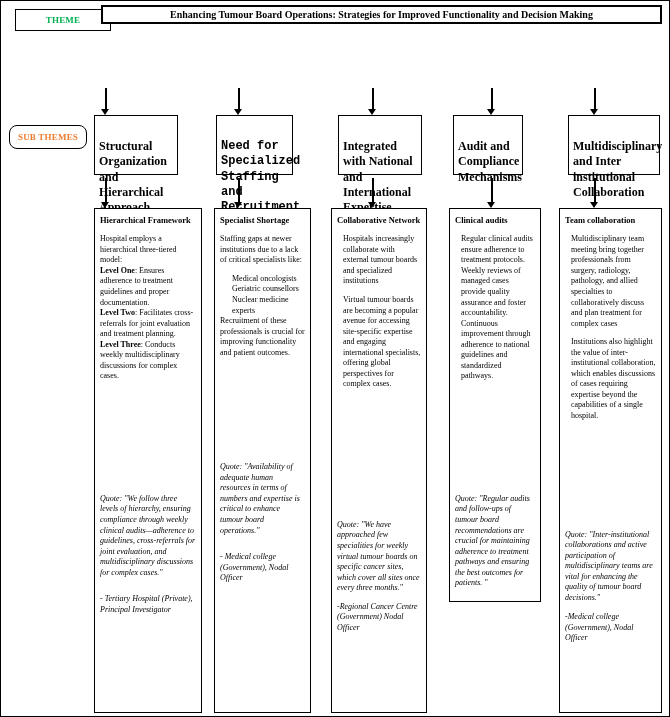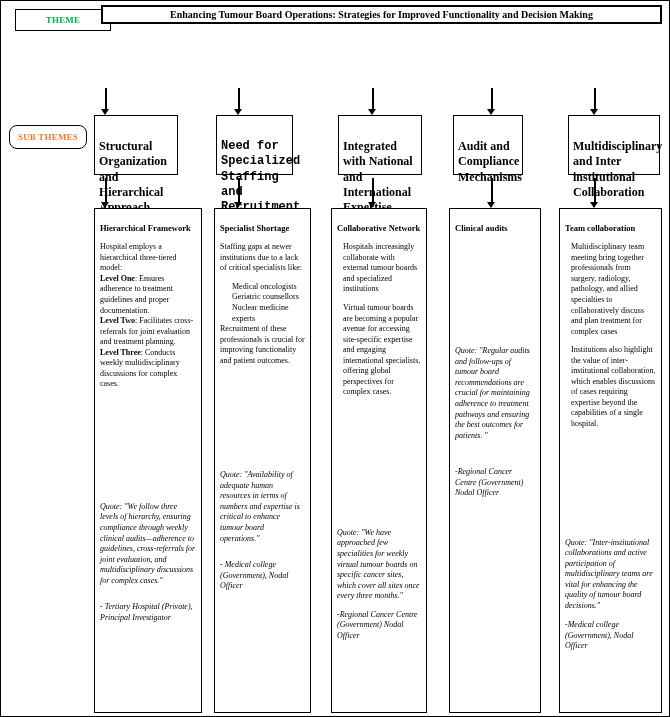--- a/index.html
+++ b/index.html
@@ -8,21 +8,21 @@
   .canvas { position:relative; width:670px; height:717px; background:#fff; border:1px solid #000; overflow:hidden; }
   .box { position:absolute; border:1px solid #000; background:#fff; }
   .label-box { display:flex; align-items:center; justify-content:center; text-align:center;
                font-weight:bold; font-size:9px; letter-spacing:.2px; }
   .theme-label-text { color:#00b050; }
   .subthemes-label-text { color:#ed7d31; }
   .description-label-text { color:#4472c4; }
   .title-box { display:flex; align-items:center; justify-content:center; text-align:center;
                font-weight:bold; font-size:10px; border-width:2px; padding:0 6px; }
   .subtheme { font-weight:bold; font-size:12px; line-height:1.28; padding:23px 4px; }
-  .desc { font-size:8px; line-height:1.32; padding:14px 5px; overflow:hidden; }
+  .desc { font-size:8px; line-height:1.32; padding:6px 5px; overflow:hidden; }
   .desc h4 { font-size:8.5px; font-weight:bold; margin-bottom:8px; }
   .para { margin-bottom:8px; }
   .tight { margin-bottom:0; }
   .indent { padding-left:6px; }
   .list-item { padding-left:12px; }
   .list-block { }
   .quote { font-style:italic; margin-bottom:0; }
   .attr { font-style:italic; margin-top:16px; }
   .gap1 { margin-top:112px; }
   .gap2 { margin-top:104px; }
@@ -138,22 +138,23 @@
   </div>
 
   <div class="box desc" style="left:330px;top:207px;width:96px;height:505px;">
     <h4>Collaborative Network</h4>
     <p class="para indent">Hospitals increasingly collaborate with external tumour boards and specialized institutions</p>
     <p class="para indent">Virtual tumour boards are becoming a popular avenue for accessing site-specific expertise and engaging international specialists, offering global perspectives for complex cases.</p>
     <p class="para quote gap3"><span>Quote:</span> <span>"We have approached few specialities for weekly virtual tumour boards on specific cancer sites, which cover all sites once every three months."</span></p>
     <p class="attr attr3">-Regional Cancer Centre (Government) Nodal Officer</p>
   </div>
 
-  <div class="box desc" style="left:448px;top:207px;width:92px;height:505px;">
+  <div class="box desc" style="left:448px;top:207px;width:92px;height:394px;">
     <h4>Clinical audits</h4>
+    <p class="para indent">Regular clinical audits ensure adherence to treatment protocols. Weekly reviews of managed cases provide quality assurance and foster accountability. Continuous improvement through adherence to national guidelines and standardized pathways.</p>
     <p class="para quote gap4"><span>Quote:</span> <span>"Regular audits and follow-ups of tumour board recommendations are crucial for maintaining adherence to treatment pathways and ensuring the best outcomes for patients. "</span></p>
     <p class="attr attr4">-Regional Cancer Centre (Government) Nodal Officer</p>
   </div>
 
   <div class="box desc" style="left:558px;top:207px;width:103px;height:505px;">
     <h4>Team collaboration</h4>
     <p class="para indent">Multidisciplinary team meeting bring together professionals from surgery, radiology, pathology, and allied specialties to collaboratively discuss and plan treatment for complex cases</p>
     <p class="para indent">Institutions also highlight the value of inter-institutional collaboration, which enables discussions of cases requiring expertise beyond the capabilities of a single hospital.</p>
     <p class="para quote gap5"><span>Quote:</span> <span>"Inter-institutional collaborations and active participation of multidisciplinary teams are vital for enhancing the quality of tumour board decisions."</span></p>
     <p class="attr attr5">-Medical college (Government), Nodal Officer</p>

